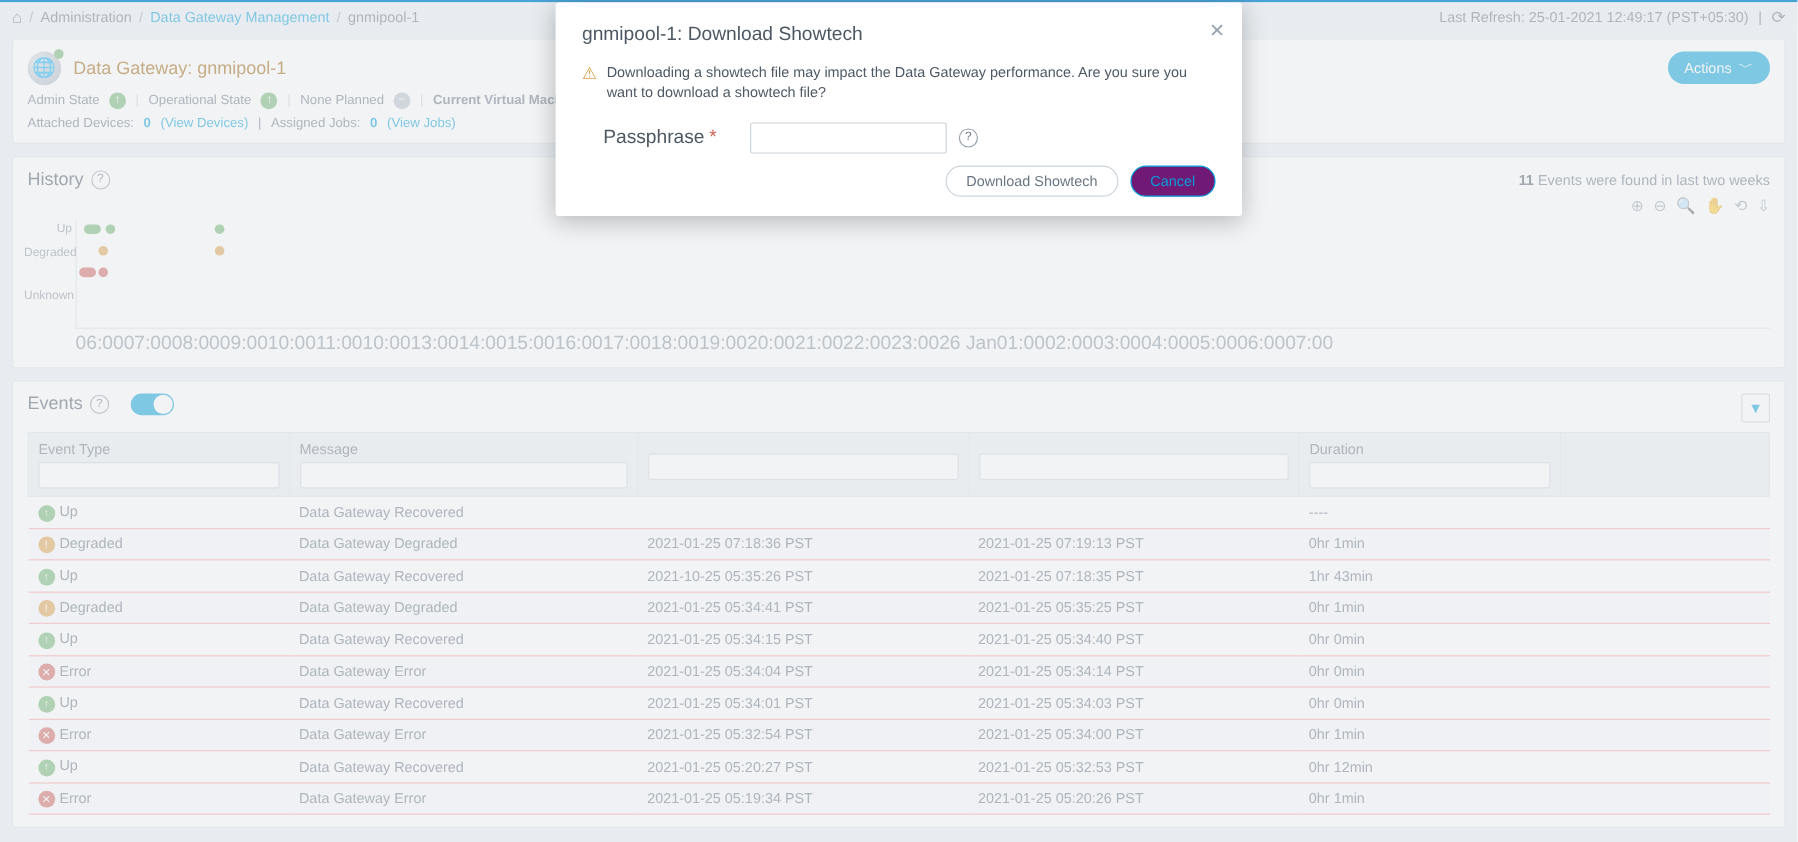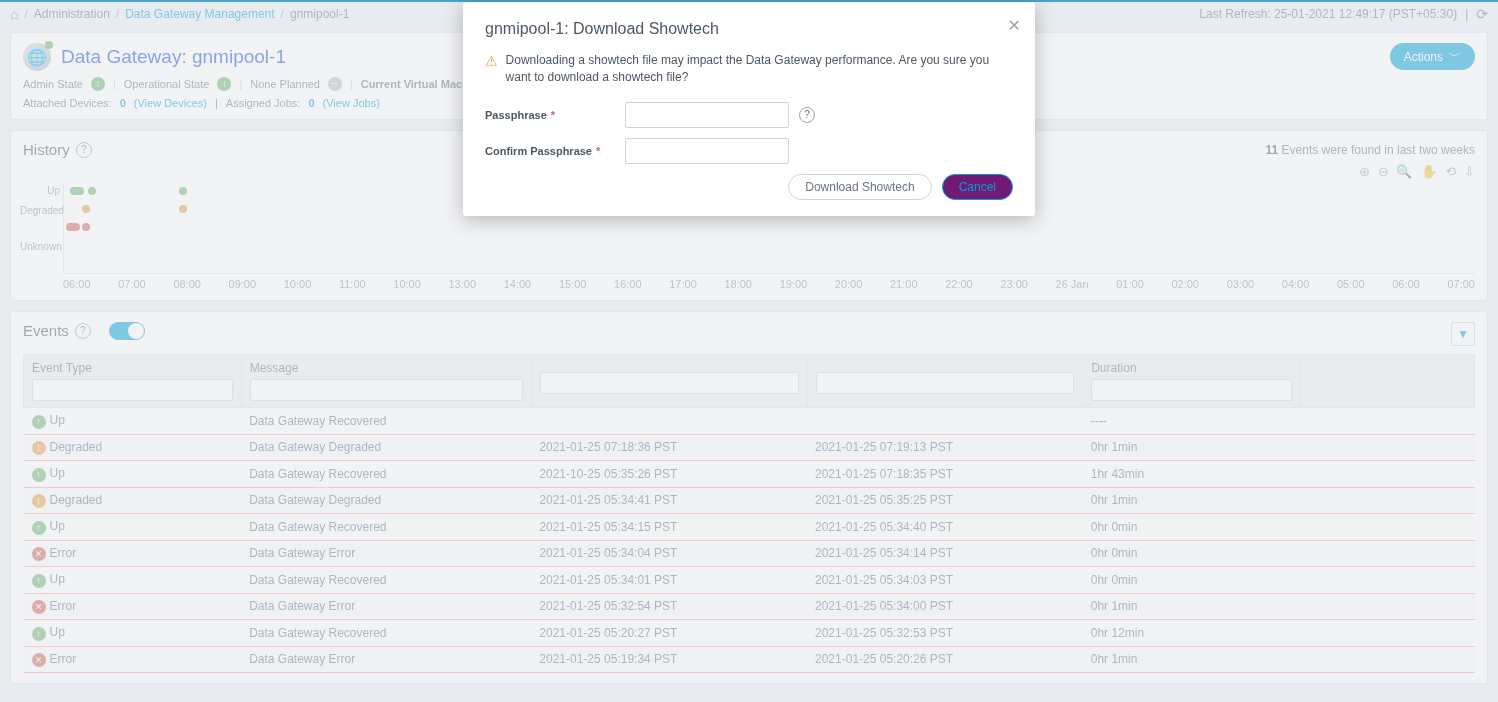--- a/index.html
+++ b/index.html
@@ -10,21 +10,21 @@
   .crumbs a{color:#049fd9;text-decoration:none;}
   .crumbs .sep{color:#9aa3ad;}
   .crumbs .home{color:#6b7683;font-size:14px;}
   .refresh{display:flex;align-items:center;gap:8px;}
   .refresh .icn{font-size:14px;color:#6b7683;}
   .content{padding:6px 10px;}
   .header-card{background:#fff;border:1px solid #dfe5ea;border-radius:3px;padding:10px 12px;position:relative;}
   .title-row{display:flex;align-items:center;gap:10px;}
   .globe{width:28px;height:28px;border-radius:50%;background:radial-gradient(circle at 30% 30%,#d7dce1,#a8b1ba);position:relative;display:flex;align-items:center;justify-content:center;color:#6b7683;font-size:16px;}
   .globe::after{content:"";position:absolute;right:-2px;top:-2px;width:8px;height:8px;border-radius:50%;background:#6fb36f;}
-  .page-title{font-size:19px;font-weight:300;color:#1d4ed8;}
+  .page-title{font-size:15px;font-weight:300;color:#a16207;}
   .actions-btn{position:absolute;right:12px;top:10px;background:#049fd9;color:#fff;border:none;border-radius:14px;padding:5px 14px;font-size:12px;display:flex;align-items:center;gap:6px;cursor:pointer;}
   .meta-row{margin-top:6px;font-size:11px;color:#6b7683;display:flex;align-items:center;gap:8px;}
   .meta-row .indicator{display:inline-flex;width:14px;height:14px;border-radius:50%;background:#6fb36f;color:#fff;align-items:center;justify-content:center;font-size:10px;line-height:1;}
   .meta-row .indicator.gray{background:#b6bec6;}
   .meta-row .divider{color:#cdd4da;}
   .meta-row .bold{font-weight:600;}
   .meta2{margin-top:6px;font-size:11px;color:#6b7683;display:flex;gap:8px;align-items:center;}
   .meta2 .zero{color:#049fd9;font-weight:600;}
   .meta2 .lnk{color:#049fd9;}
   .panel{background:#fff;border:1px solid #dfe5ea;border-radius:3px;margin-top:10px;padding:10px 12px;}
@@ -35,21 +35,21 @@
   .found b{color:#4e5863;font-weight:600;}
   .chart-tools{display:flex;justify-content:flex-end;gap:8px;margin-top:6px;color:#9aa3ad;font-size:13px;}
   .chart-tools .active{color:#049fd9;}
   .chart{position:relative;height:90px;margin-top:4px;border-left:1px solid #e1e6ea;border-bottom:1px solid #e1e6ea;margin-left:40px;}
   .ylabel{position:absolute;left:-44px;width:40px;text-align:right;font-size:10px;color:#8b949d;}
   .dot{position:absolute;width:8px;height:8px;border-radius:50%;}
   .dot.green{background:#6fb36f;}
   .dot.orange{background:#e1a24a;}
   .dot.red{background:#d0655b;}
   .pill{position:absolute;width:14px;height:8px;border-radius:4px;}
-  .xaxis{display:flex;margin-left:40px;margin-top:4px;justify-content:space-between;font-size:11px;color:#8b949d;}
+  .xaxis{display:flex;margin-left:40px;margin-top:4px;font-size:16px;color:#8b949d;}
   .events-head{display:flex;align-items:flex-start;gap:18px;}
   .toggle{width:36px;height:18px;border-radius:9px;background:#049fd9;position:relative;}
   .toggle::after{content:"";position:absolute;right:1px;top:1px;width:16px;height:16px;border-radius:50%;background:#fff;}
   .filter-btn{width:22px;height:22px;border:1px solid #cdd4da;border-radius:2px;display:flex;align-items:center;justify-content:center;color:#049fd9;margin-left:auto;cursor:pointer;}
   table{width:100%;border-collapse:collapse;margin-top:8px;table-layout:fixed;}
   th{background:#ebeff2;text-align:left;font-weight:400;color:#6b7683;font-size:12px;padding:6px 8px;border:1px solid #dfe5ea;}
   th input{width:100%;box-sizing:border-box;border:1px solid #d2d8de;border-radius:2px;height:22px;margin-top:4px;background:#fff;}
   td{padding:5px 8px;font-size:12px;color:#6b7683;border-bottom:1px solid #fca5a5;}
   tr:nth-child(even) td{background:#fafbfc;}
   .st-icon{display:inline-flex;width:14px;height:14px;border-radius:50%;color:#fff;align-items:center;justify-content:center;font-size:9px;margin-right:4px;line-height:1;}
@@ -61,21 +61,21 @@
   .pgbtn.disabled{color:#c5ccd3;background:#f4f6f8;}
   
   .modal-wrap{position:absolute;z-index:10;left:0;right:0;top:0;bottom:0;display:flex;align-items:flex-start;justify-content:center;}
   .modal{width:528px;background:#fff;border-radius:3px;box-shadow:0 4px 20px rgba(0,0,0,.25);padding:18px 22px 16px;position:relative;}
   .modal-title{font-size:16px;font-weight:300;color:#4e5863;}
   .modal-close{position:absolute;right:14px;top:14px;color:#9aa3ad;font-size:16px;cursor:pointer;}
   .warn-row{display:flex;gap:8px;margin-top:14px;font-size:12px;color:#4e5863;line-height:1.4;}
   .warn-ic{color:#e1a24a;font-size:14px;flex-shrink:0;}
   .form{margin-top:16px;}
   .frow{display:flex;align-items:center;margin-bottom:10px;}
-  .frow label{width:130px;text-align:left;font-size:11px;color:#4e5863;font-weight:700;}
+  .frow label{width:130px;text-align:center;font-size:16px;color:#4e5863;font-weight:400;}
   .req{color:#d0655b;margin-left:4px;}
   .frow input{margin-left:10px;width:150px;height:24px;border:1px solid #cdd4da;border-radius:2px;padding:0 6px;}
   .modal-actions{display:flex;justify-content:flex-end;gap:10px;margin-top:10px;}
   .btn{border-radius:14px;padding:5px 16px;font-size:12px;cursor:pointer;}
   .btn-sec{background:#fff;border:1px solid #cdd4da;color:#6b7683;}
   .btn-pri{background:#701a75;border:1px solid #049fd9;color:#049fd9;}
 </style>
 </head>
 <body>
 
@@ -316,24 +316,20 @@
       <div class="warn-row">
         <span class="warn-ic">⚠</span>
         <span>Downloading a showtech file may impact the Data Gateway performance. Are you sure you want to download a showtech file?</span>
       </div>
       <div class="form">
         <div class="frow">
           <label><span>Passphrase</span><span class="req">*</span></label>
           <input type="password" style="">
           <span class="help-q" style="margin-left:10px">?</span>
         </div>
-        <div class="frow">
-          <label><span>Confirm Passphrase</span><span class="req">*</span></label>
-          <input type="password" style="">
-        </div>
       </div>
       <div class="modal-actions">
         <button class="btn btn-sec">Download Showtech</button>
         <button class="btn btn-pri">Cancel</button>
       </div>
     </div>
   </div>
 </div>
 
 </body></html>

